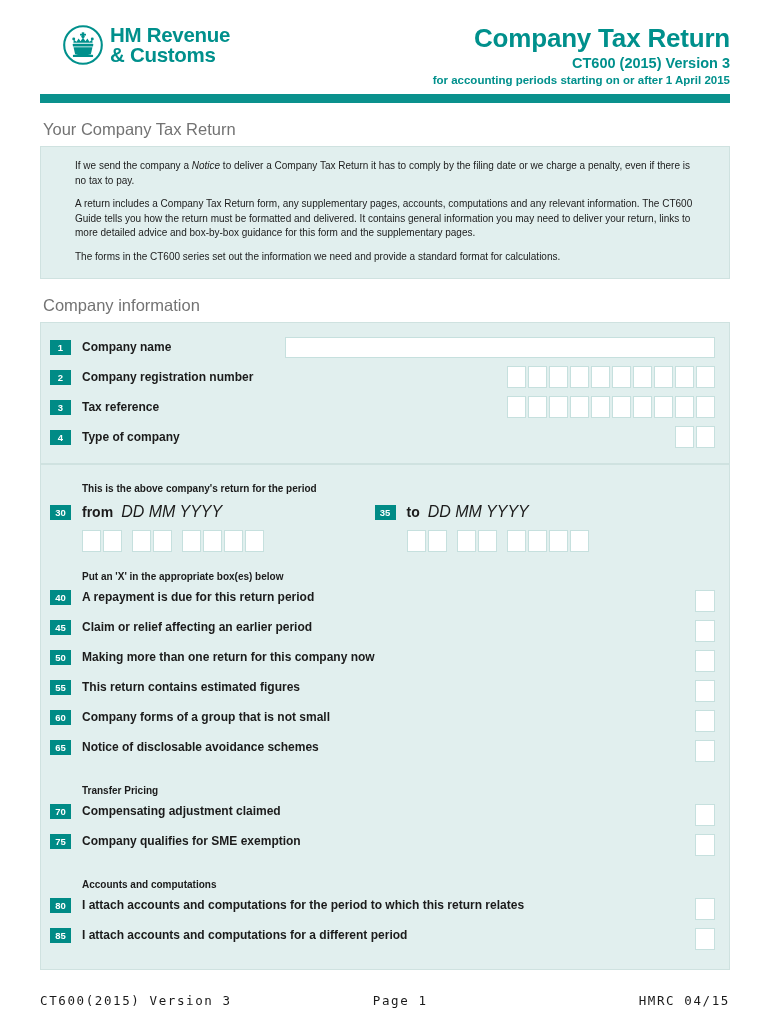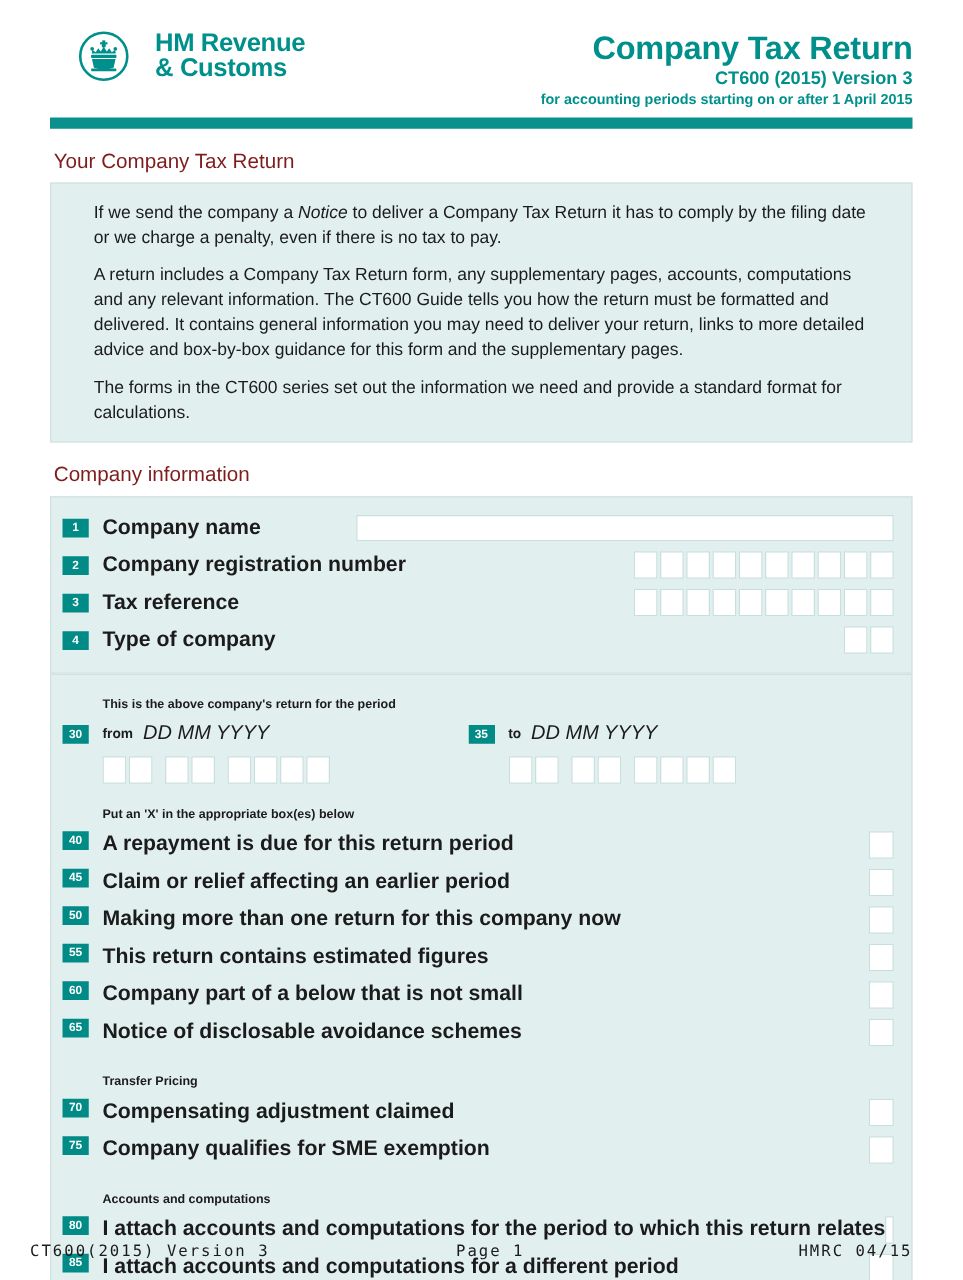--- a/index.html
+++ b/index.html
@@ -27,21 +27,21 @@
   .header {
     display: flex;
     align-items: flex-start;
     justify-content: space-between;
     padding-top: 24px;
     height: 62px;
   }
   .logo {
     display: flex;
     align-items: center;
-    gap: 20px;
+    gap: 6px;
     margin-left: 22px;
   }
   .crown-circle {
     width: 42px;
     height: 42px;
     flex: 0 0 42px;
   }
   .logo-words {
     display: flex;
     flex-direction: column;
@@ -75,37 +75,37 @@
   }
   .rule {
     height: 9px;
     background: #0a918d;
     margin-top: 8px;
   }
 
   
   .section-heading {
     font-size: 16.5px;
-    color: #7f1d1d;
+    color: #737373;
     margin: 17px 0 7px 3px;
     font-weight: normal;
   }
   .panel {
     background: #E1EFEE;
     border: 1px solid #cfe2e0;
     box-sizing: border-box;
   }
 
   
   .intro {
     padding: 12px 26px 12px 34px;
   }
   .intro p {
     margin: 0 0 9px 0;
-    font-size: 14px;
+    font-size: 10px;
     line-height: 1.45;
     color: #1b1b1b;
   }
   .intro p:last-child { margin-bottom: 2px; }
   .intro em { font-style: italic; }
 
   
   .form-panel { padding: 9px 0 11px 0; }
   .row {
     display: flex;
@@ -121,21 +121,21 @@
     color: #ffffff;
     font-size: 9.5px;
     font-weight: bold;
     display: flex;
     align-items: center;
     justify-content: center;
     padding: 0 3px;
     box-sizing: border-box;
   }
   .row-label {
-    font-size: 17px;
+    font-size: 12px;
     font-weight: bold;
     color: #1b1b1b;
     margin-left: 11px;
     white-space: nowrap;
   }
   .spacer { flex: 1 1 auto; }
 
   .text-input {
     height: 21px;
     background: #ffffff;
@@ -166,21 +166,21 @@
     padding: 0 30px 0 9px;
     align-items: flex-start;
   }
   .date-half { width: 50%; box-sizing: border-box; }
   .date-head {
     display: flex;
     align-items: center;
     height: 20px;
   }
   .date-word {
-    font-size: 11px;
+    font-size: 14px;
     font-weight: bold;
     margin-left: 11px;
     text-align: center;
   }
   .date-hint {
     font-size: 16px;
     font-style: italic;
     margin-left: 8px;
     color: #1b1b1b;
   }
@@ -209,21 +209,21 @@
   .check-row {
     display: flex;
     align-items: flex-start;
     height: 30px;
     padding: 0 14px 0 9px;
   }
 
   
   .footer {
     position: absolute;
-    left: 24px;
+    left: 40px;
     right: 40px;
     bottom: 16px;
     display: flex;
     align-items: center;
     font-family: "DejaVu Sans Mono", monospace;
     font-size: 12.5px;
     letter-spacing: 1.6px;
     color: #1b1b1b;
   }
   .footer-left { flex: 0 0 auto; }
@@ -410,21 +410,21 @@
       <span class="tick-box"></span>
     </div>
     <div class="check-row">
       <span class="badge">55</span>
       <span class="row-label">This return contains estimated figures</span>
       <span class="spacer"></span>
       <span class="tick-box"></span>
     </div>
     <div class="check-row">
       <span class="badge">60</span>
-      <span class="row-label">Company part of a below that is not small</span>
+      <span class="row-label">Company forms of a group that is not small</span>
       <span class="spacer"></span>
       <span class="tick-box"></span>
     </div>
     <div class="check-row">
       <span class="badge">65</span>
       <span class="row-label">Notice of disclosable avoidance schemes</span>
       <span class="spacer"></span>
       <span class="tick-box"></span>
     </div>
 

